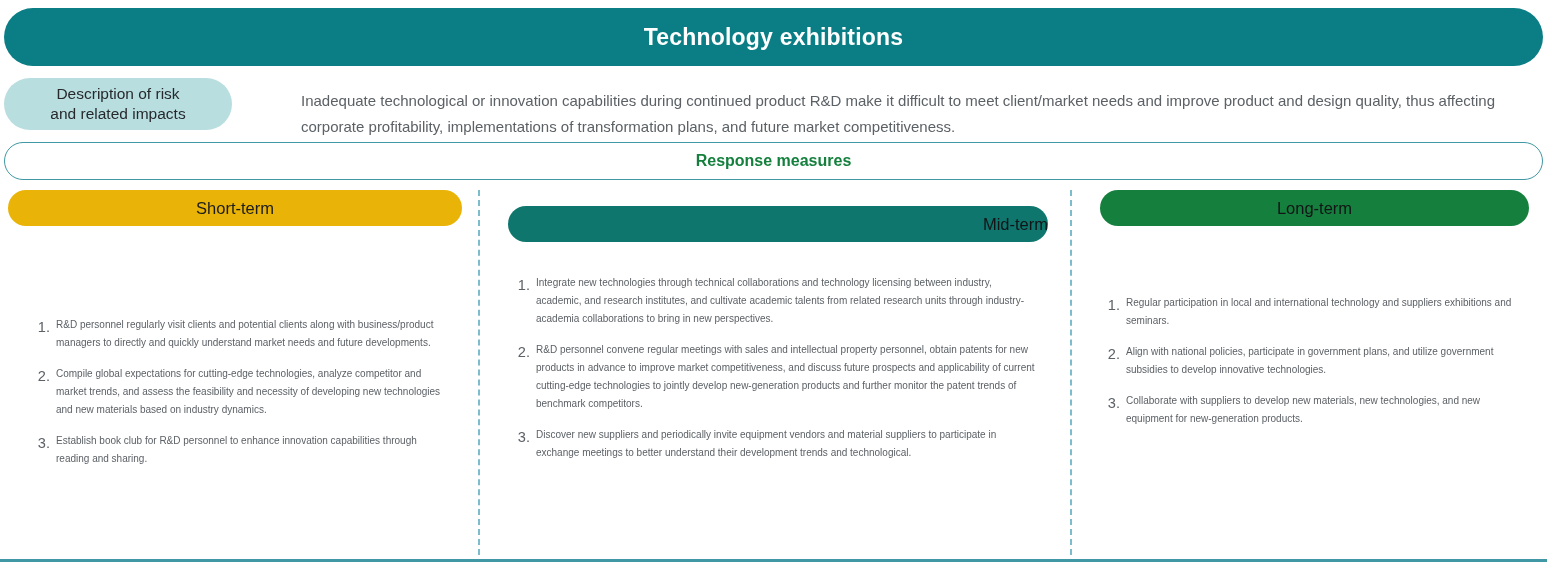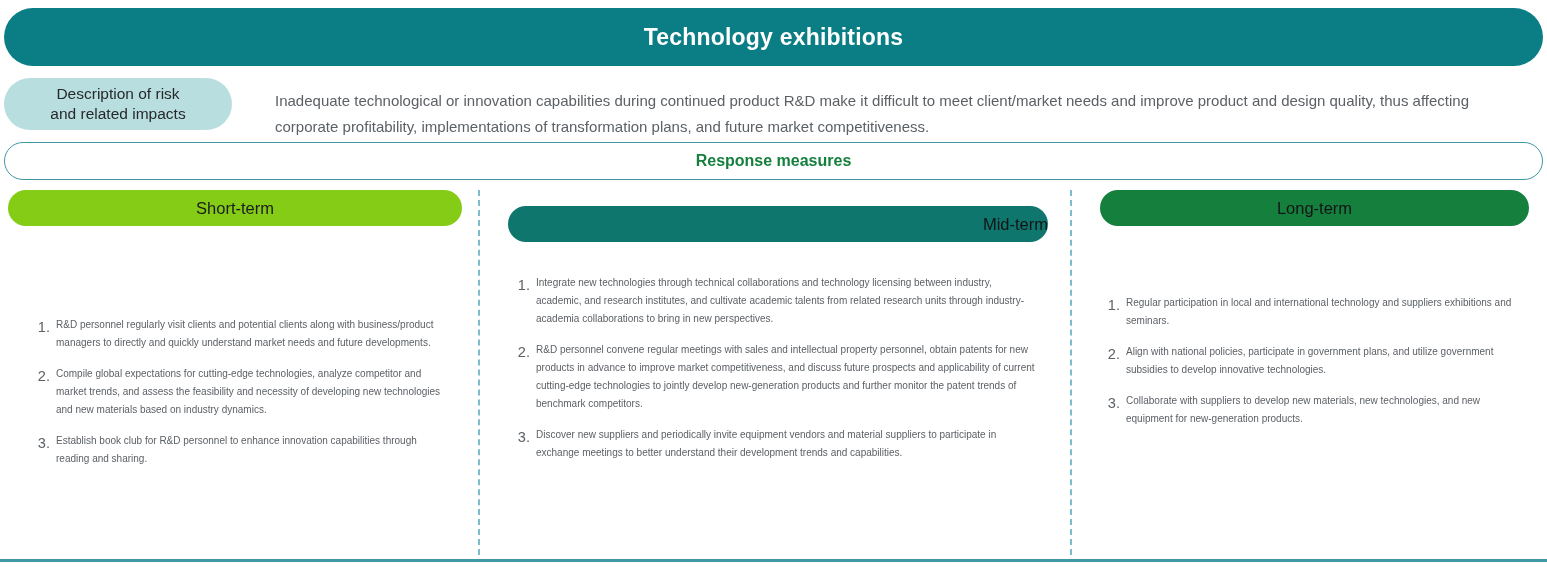--- a/index.html
+++ b/index.html
@@ -39,20 +39,21 @@
 
   
   .risk-row {
     position: absolute;
     left: 4px;
     top: 78px;
     width: 1539px;
     height: 56px;
     display: flex;
     align-items: flex-start;
+    gap: 26px;
   }
   .risk-pill {
     width: 228px;
     height: 52px;
     flex: 0 0 228px;
     background: #b9dedf;
     border-radius: 26px;
     display: flex;
     flex-direction: column;
     align-items: center;
@@ -123,21 +124,21 @@
   .col-head {
     height: 36px;
     border-radius: 18px;
     display: flex;
     align-items: center;
     justify-content: center;
     color: #1b1d1f;
     font-size: 16.5px;
     box-sizing: border-box;
   }
-  .head-short { background: #84cc16; margin: 0 10px 0 4px; text-align: right; }
+  .head-short { background: #eab308; margin: 0 10px 0 4px; text-align: right; }
   .head-mid   { background: #0f766e; margin: 16px 6px 0 12px; justify-content: flex-end; }
   .head-long  { background: #15803d; margin: 0 10px 0 16px; }
   .head-long .col-head-label, .head-mid .col-head-label { color: #121416; }
 
   .col-list {
     list-style: none;
     margin: 0;
     padding: 0;
     counter-reset: item;
   }
@@ -211,21 +212,21 @@
     </ol>
   </div>
 
   <div class="col col-mid">
     <div class="col-head head-mid">
       <span class="col-head-label">Mid-term</span>
     </div>
     <ol class="col-list list-mid">
       <li>Integrate new technologies through technical collaborations and technology licensing between industry, academic, and research institutes, and cultivate academic talents from related research units through industry-academia collaborations to bring in new perspectives.</li>
       <li>R&amp;D personnel convene regular meetings with sales and intellectual property personnel, obtain patents for new products in advance to improve market competitiveness, and discuss future prospects and applicability of current cutting-edge technologies to jointly develop new-generation products and further monitor the patent trends of benchmark competitors.</li>
-      <li>Discover new suppliers and periodically invite equipment vendors and material suppliers to participate in exchange meetings to better understand their development trends and capabilities.</li>
+      <li>Discover new suppliers and periodically invite equipment vendors and material suppliers to participate in exchange meetings to better understand their development trends and technological.</li>
     </ol>
   </div>
 
   <div class="col col-long">
     <div class="col-head head-long">
       <span class="col-head-label">Long-term</span>
     </div>
     <ol class="col-list list-long">
       <li>Regular participation in local and international technology and suppliers exhibitions and seminars.</li>
       <li>Align with national policies, participate in government plans, and utilize government subsidies to develop innovative technologies.</li>

